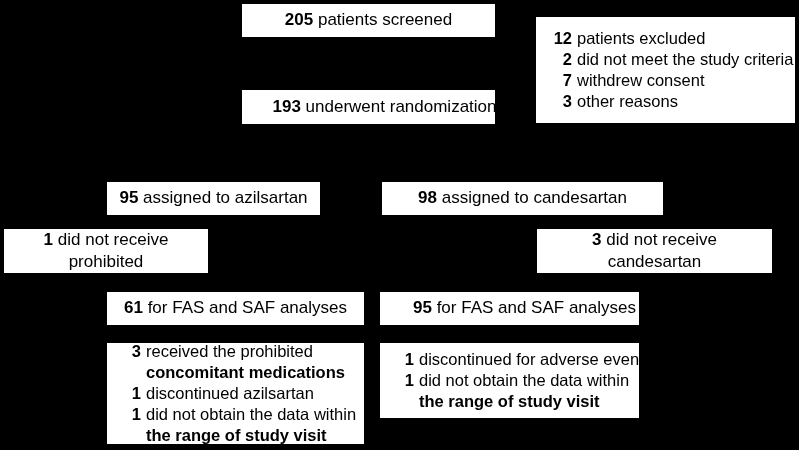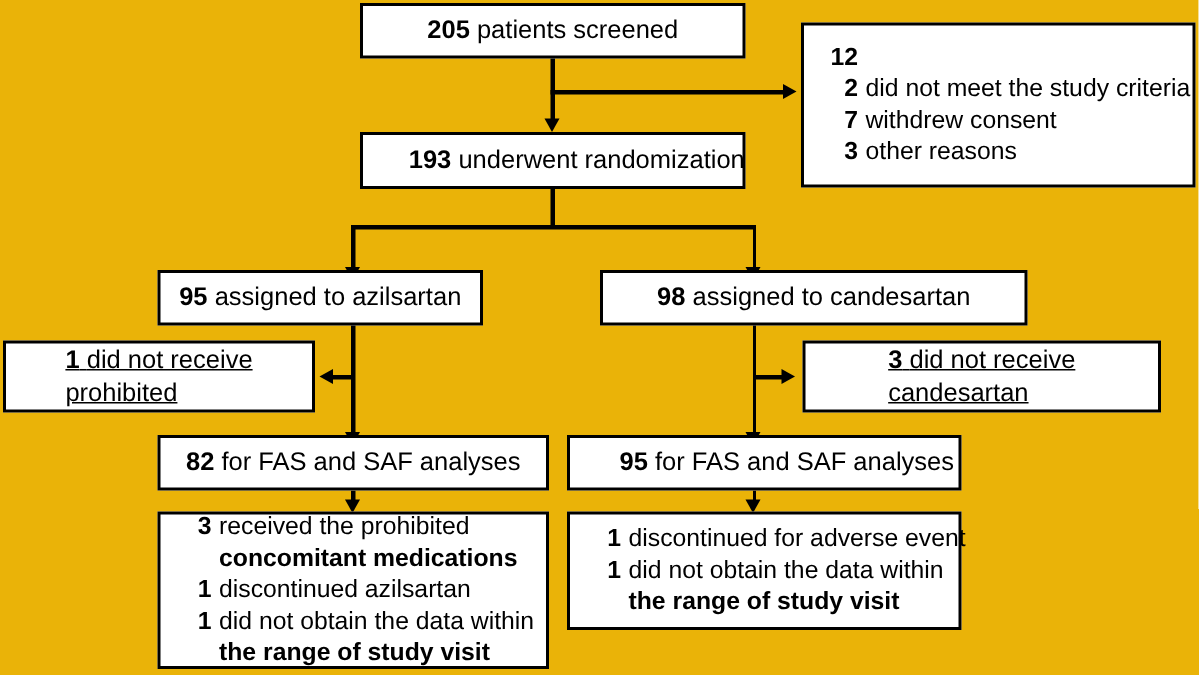--- a/index.html
+++ b/index.html
@@ -8,21 +8,21 @@
     background: #ffffff;
   }
   body {
     font-family: "Liberation Sans", sans-serif;
     color: #000000;
   }
   #flowchart {
     position: relative;
     width: 799px;
     height: 450px;
-    background: #eab308;
+    background: #000000;
     overflow: hidden;
   }
   .node {
     position: absolute;
     box-sizing: border-box;
     border: 2.5px solid #000000;
     background: #ffffff;
     display: flex;
     flex-direction: column;
     justify-content: center;
@@ -94,23 +94,22 @@
     font-weight: bold;
   }
   .list .cont .spacer {
     display: inline-block;
     min-width: 22px;
     margin-right: 5px;
     flex: 0 0 auto;
   }
   .two-line-center {
     font-size: 17px;
-    text-align: left;
+    text-align: center;
     line-height: 1.3;
-    text-decoration: underline;
   }
 </style>
 </head>
 <body>
 
 <div id="flowchart">
 
   <div class="line vline" style="left:367px; top:38px; height:42px;"></div>
   <div class="arrow arrow-down" style="left:362.5px; top:79px;"></div>
 
@@ -143,20 +142,21 @@
     <div class="single-line">
       <span class="num">205</span>
       <span>patients screened</span>
     </div>
   </div>
 
   <div class="node" style="left:534px; top:15px; width:263px; height:110px; padding:4px 6px;">
     <div class="list">
       <div class="row">
         <span class="num">12</span>
+        <span>patients excluded</span>
       </div>
       <div class="row">
         <span class="num">2</span>
         <span>did not meet the study criteria</span>
       </div>
       <div class="row">
         <span class="num">7</span>
         <span>withdrew consent</span>
       </div>
       <div class="row">
@@ -173,21 +173,21 @@
     </div>
   </div>
 
   <div class="node center-txt" style="left:105px; top:180px; width:217px; height:37px;">
     <div class="single-line">
       <span class="num">95</span>
       <span>assigned to azilsartan</span>
     </div>
   </div>
 
-  <div class="node center-txt" style="left:400px; top:180px; width:285px; height:37px;">
+  <div class="node center-txt" style="left:380px; top:180px; width:285px; height:37px;">
     <div class="single-line">
       <span class="num">98</span>
       <span>assigned to candesartan</span>
     </div>
   </div>
 
   <div class="node center-txt" style="left:2px; top:227px; width:208px; height:48px;">
     <div class="two-line-center">
       <div>
         <span class="num">1</span>
@@ -202,21 +202,21 @@
       <div>
         <span class="num">3</span>
         <span>did not receive</span>
       </div>
       <div>candesartan</div>
     </div>
   </div>
 
   <div class="node center-txt" style="left:105px; top:290px; width:261px; height:37px;">
     <div class="single-line">
-      <span class="num">82</span>
+      <span class="num">61</span>
       <span>for FAS and SAF analyses</span>
     </div>
   </div>
 
   <div class="node center-txt" style="left:378px; top:290px; width:263px; height:37px;padding-left:30px;">
     <div class="single-line">
       <span class="num">95</span>
       <span>for FAS and SAF analyses</span>
     </div>
   </div>

